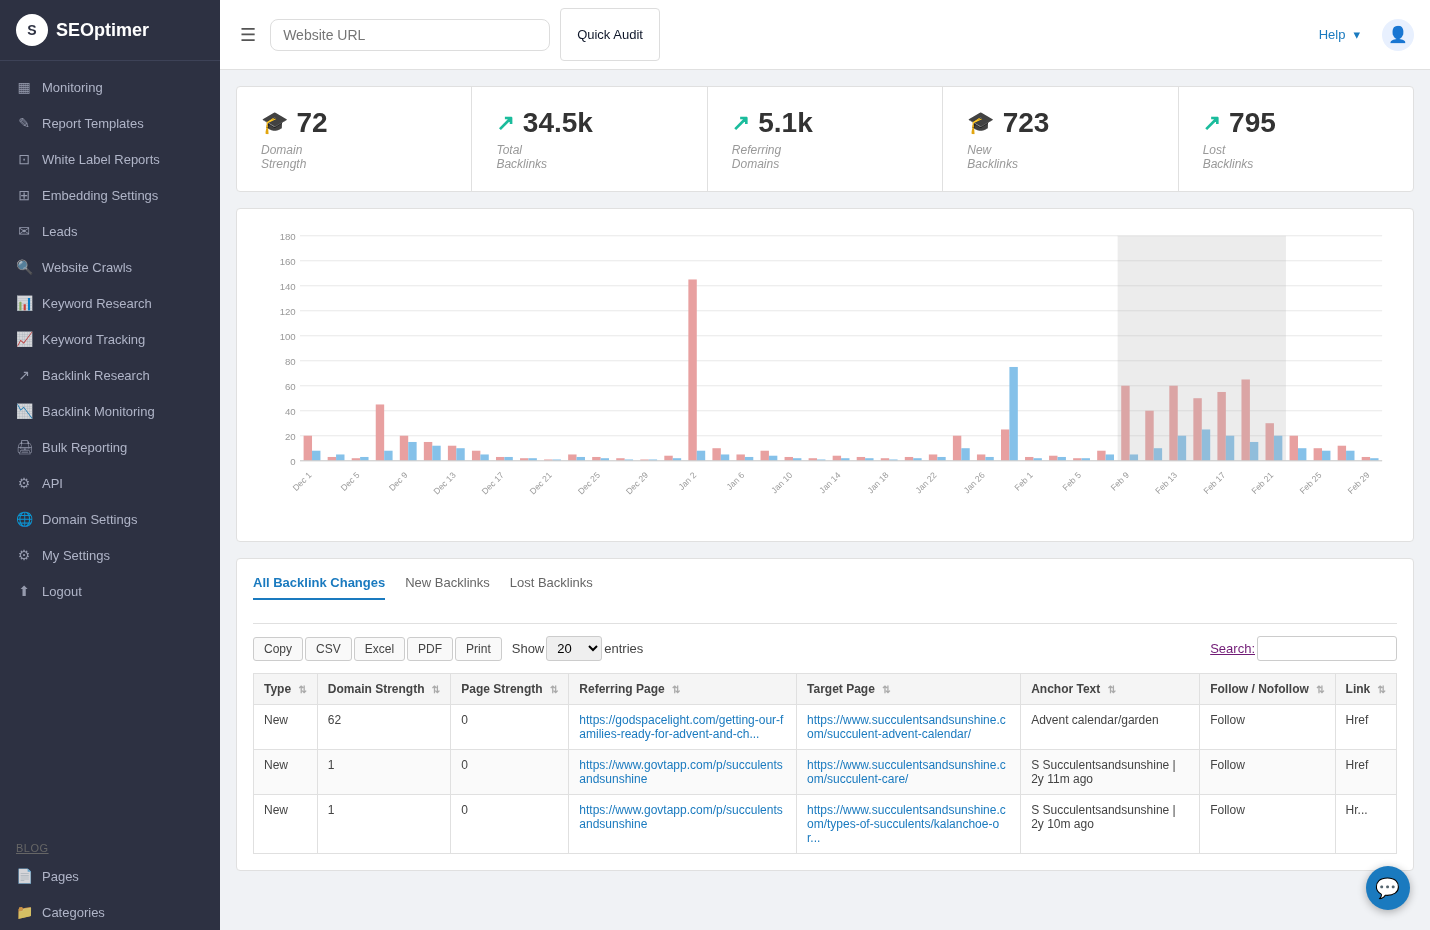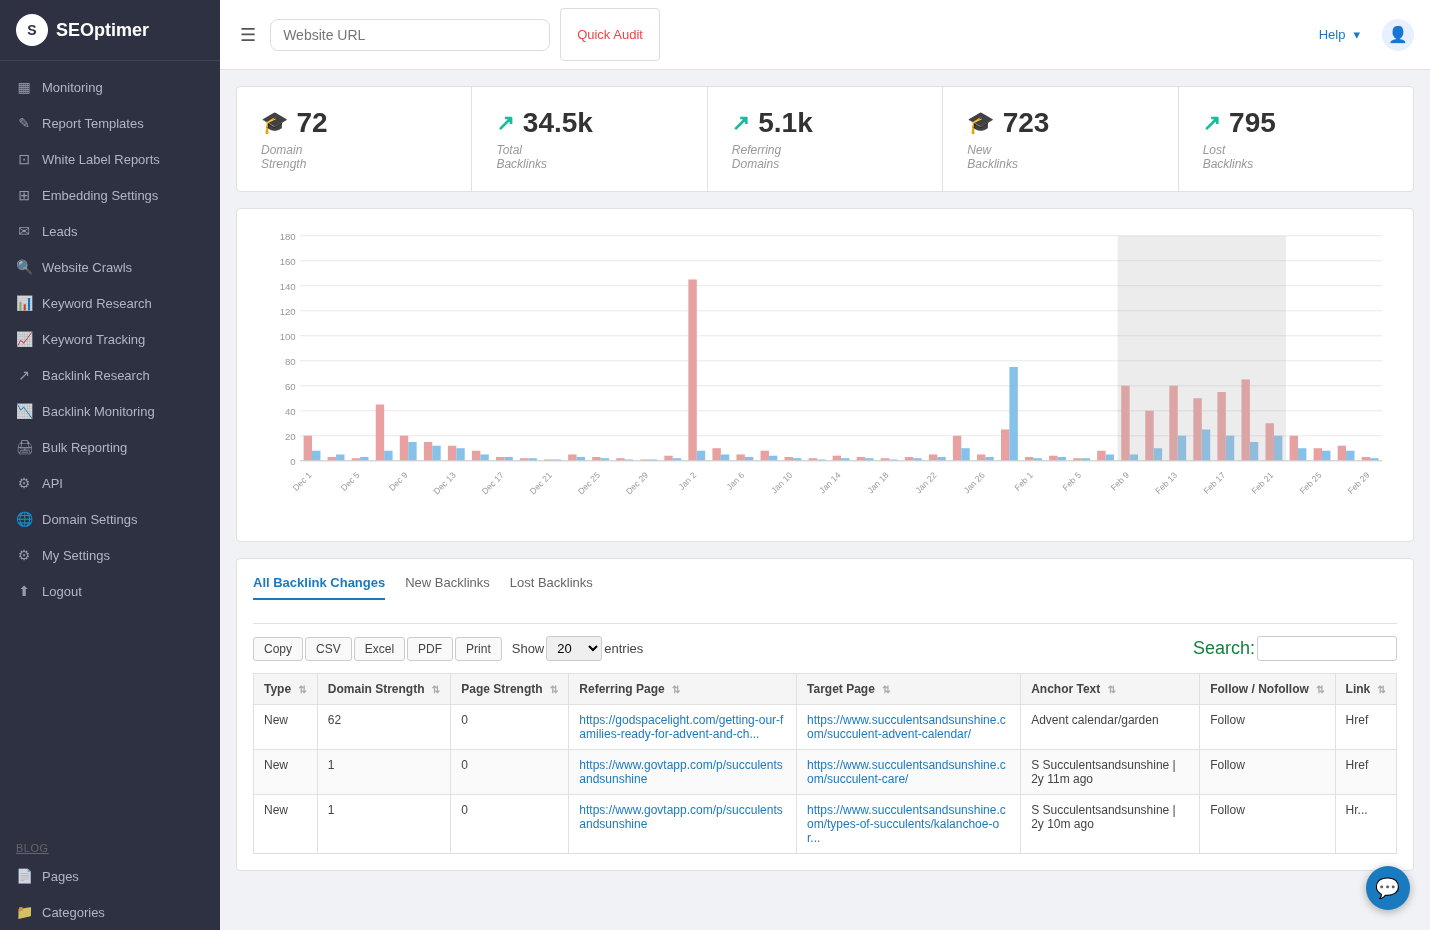--- a/index.html
+++ b/index.html
@@ -75,21 +75,21 @@
       font-size: 14px;
       color: #999;
     }
     #quick-audit-btn {
       padding: 18px 16px;
       background: #fff;
       border: 1px solid #ddd;
       border-radius: 4px;
       font-size: 13px;
       cursor: pointer;
-      color: #ef4444;
+      color: #0f172a;
     }
     .header-spacer { flex: 1; }
     .header-help { color: #1a7abf; font-size: 13px; cursor: pointer; display: flex; align-items: center; gap: 8px; }
     .header-user-icon { width: 32px; height: 32px; background: #e8f0fe; border-radius: 50%; display: flex; align-items: center; justify-content: center; color: #1a7abf; font-size: 16px; cursor: pointer; margin-left: 12px; }
 
     
     #content {
       flex: 1;
       overflow-y: auto;
       padding: 16px;
@@ -179,21 +179,21 @@
       color: #444;
     }
     .show-label { margin-left: 8px; font-size: 13px; color: #444; }
     .entries-select {
       padding: 3px 6px;
       border: 1px solid #ccc;
       border-radius: 3px;
       font-size: 13px;
     }
     .entries-label { font-size: 13px; color: #444; }
-    .search-label { margin-left: auto; font-size: 18px; color: #15803d; }
+    .search-label { margin-left: auto; font-size: 13px; color: #701a75; text-decoration: underline; }
     .search-input {
       padding: 4px 8px;
       border: 1px solid #ccc;
       border-radius: 3px;
       font-size: 13px;
       width: 140px;
     }
 
     table { width: 100%; border-collapse: collapse; font-size: 12px; }
     thead th {

